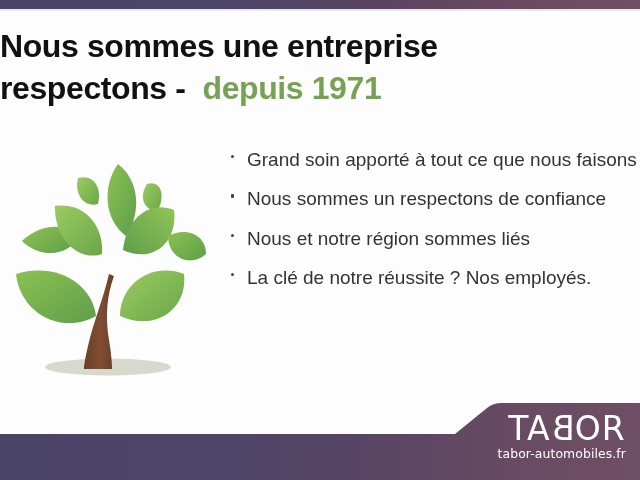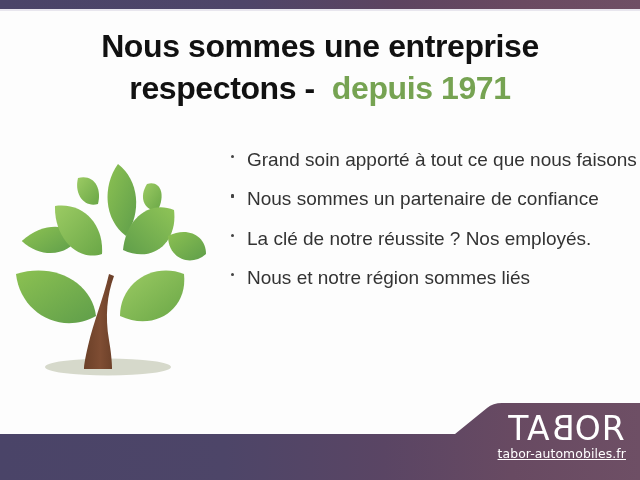--- a/index.html
+++ b/index.html
@@ -45,21 +45,20 @@
     height: 2px;
     background: #e8e6ee;
   }
 
   
   .headline {
     position: absolute;
     left: 0;
     top: 26px;
     width: 640px;
-    text-align: center;
     font-size: 32px;
     font-weight: bold;
     line-height: 1.30;
     letter-spacing: -0.4px;
     color: #111111;
   }
   .headline .line2 {
     display: block;
   }
   .headline .accent {
@@ -151,21 +150,20 @@
     transform: scaleX(-1);
   }
   .logo-url {
     display: block;
     margin-top: 3px;
     font-size: 12.4px;
     line-height: 1.0;
     color: #ffffff;
     letter-spacing: 0.1px;
     font-family: "DejaVu Sans", "Liberation Sans", sans-serif;
-    text-decoration: underline;
   }
 </style>
 </head>
 <body>
 
 <div id="slide">
 
   <div class="top-bar"></div>
   <div class="top-bar-hairline"></div>
 
@@ -228,29 +226,29 @@
   <ul class="bullets">
     <li>
       <span class="dot"></span>
       <span>Grand soin apporté à tout ce que nous faisons</span>
     </li>
     <li>
       <span class="dot"></span>
     </li>
     <li>
       <span class="dot"></span>
-      <span>Nous sommes un partenaire de confiance</span>
+      <span>Nous sommes un respectons de confiance</span>
+    </li>
+    <li>
+      <span class="dot"></span>
+      <span>Nous et notre région sommes liés</span>
     </li>
     <li>
       <span class="dot"></span>
       <span>La clé de notre réussite ? Nos employés.</span>
-    </li>
-    <li>
-      <span class="dot"></span>
-      <span>Nous et notre région sommes liés</span>
     </li>
   </ul>
 
   <div class="footer">
     <svg viewBox="0 0 640 82" preserveAspectRatio="none" xmlns="http://www.w3.org/2000/svg" aria-hidden="true">
       <defs>
         <linearGradient id="ftg" x1="0" y1="0" x2="1" y2="0">
           <stop offset="0%" stop-color="#4a4468"></stop>
           <stop offset="35%" stop-color="#4d4568"></stop>
           <stop offset="60%" stop-color="#5a4564"></stop>

